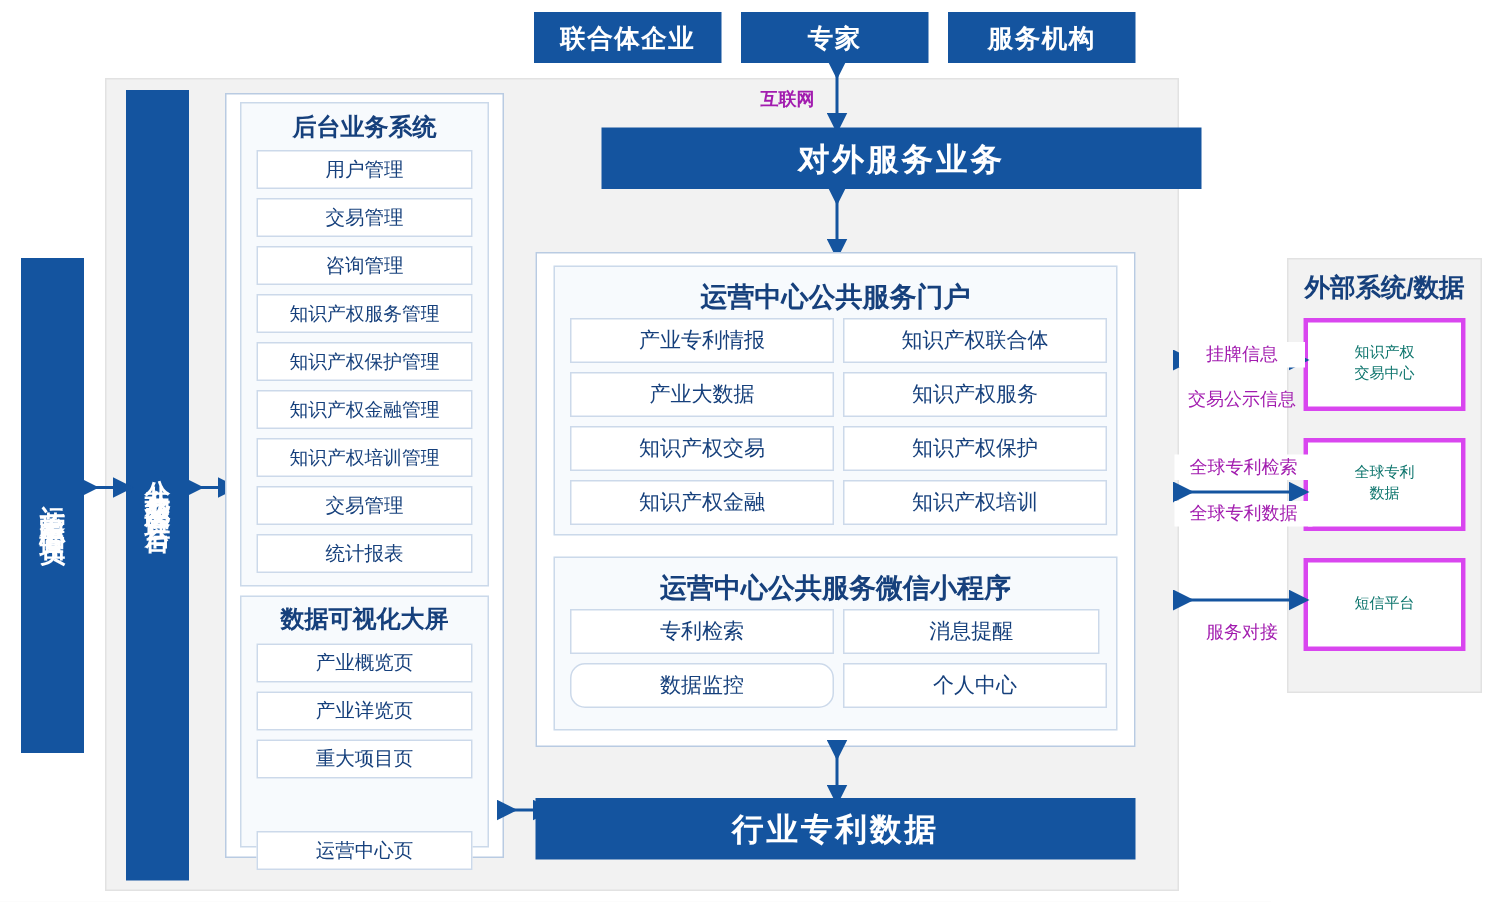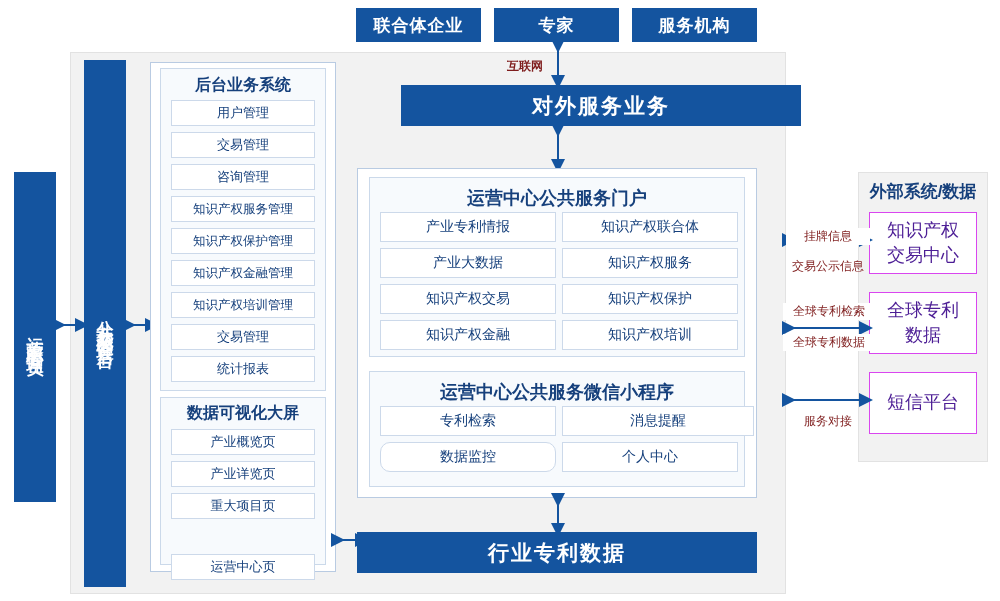--- a/index.html
+++ b/index.html
@@ -35,25 +35,25 @@
   .cell{
     background:#ffffff;border:1px solid #ccd9ea;color:#16407c;font-size:13px;
     display:flex;align-items:center;justify-content:center;text-align:center;
   }
   .cell-sm{font-size:12.5px;}
   .cellwide{
     background:#ffffff;border:1px solid #ccd9ea;color:#16407c;font-size:14px;
     display:flex;align-items:center;justify-content:center;text-align:center;
   }
   .extcell{
-    background:#ffffff;border:1px solid #d946ef;color:#4c1d95;font-size:18px;
+    background:#ffffff;border:3px solid #d946ef;color:#0f766e;font-size:10px;
     display:flex;align-items:center;justify-content:center;text-align:center;line-height:1.4;
   }
   .exttitle{font-size:17px;font-weight:bold;color:#16407c;text-align:center;}
-  .lbl{font-size:12px;color:#7f1d1d;text-align:center;white-space:nowrap;}
+  .lbl{font-size:12px;color:#a21caf;text-align:center;white-space:nowrap;}
   svg{overflow:visible;}
 </style>
 </head>
 <body>
 
 <div class="canvas">
 
   <div class="abs topbox" style="left:356px;top:8px;width:125px;height:34px;">联合体企业</div>
   <div class="abs topbox" style="left:494px;top:8px;width:125px;height:34px;">专家</div>
   <div class="abs topbox" style="left:632px;top:8px;width:125px;height:34px;">服务机构</div>
@@ -124,21 +124,21 @@
   <div class="abs cellwide" style="left:562px;top:248px;width:176px;height:30px;">知识产权服务</div>
   <div class="abs cellwide" style="left:380px;top:284px;width:176px;height:30px;">知识产权交易</div>
   <div class="abs cellwide" style="left:562px;top:284px;width:176px;height:30px;">知识产权保护</div>
   <div class="abs cellwide" style="left:380px;top:320px;width:176px;height:30px;">知识产权金融</div>
   <div class="abs cellwide" style="left:562px;top:320px;width:176px;height:30px;">知识产权培训</div>
 
   <div class="abs panel-light" style="left:369px;top:371px;width:376px;height:116px;"></div>
   <div class="abs bigpanel-title" style="left:369px;top:380px;width:376px;">运营中心公共服务微信小程序</div>
 
   <div class="abs cellwide" style="left:380px;top:406px;width:176px;height:30px;">专利检索</div>
-  <div class="abs cellwide" style="left:562px;top:406px;width:192px;height:30px;">消息提醒</div>
+  <div class="abs cellwide" style="left:562px;top:406px;width:171px;height:30px;">消息提醒</div>
   <div class="abs cellwide" style="left:380px;top:442px;width:176px;height:30px;border-radius:10px;">数据监控</div>
   <div class="abs cellwide" style="left:562px;top:442px;width:176px;height:30px;">个人中心</div>
 
   <svg class="abs" style="left:548px;top:498px;width:30px;height:36px;">
     <line x1="10" y1="2" x2="10" y2="32" stroke="#14549f" stroke-width="2" marker-start="url(#ah)" marker-end="url(#ah)"></line>
   </svg>
 
   <div class="abs bluebar" style="left:357px;top:532px;width:400px;height:41px;">行业专利数据</div>
 
   <div class="abs greybox" style="left:858px;top:172px;width:130px;height:290px;"></div>

